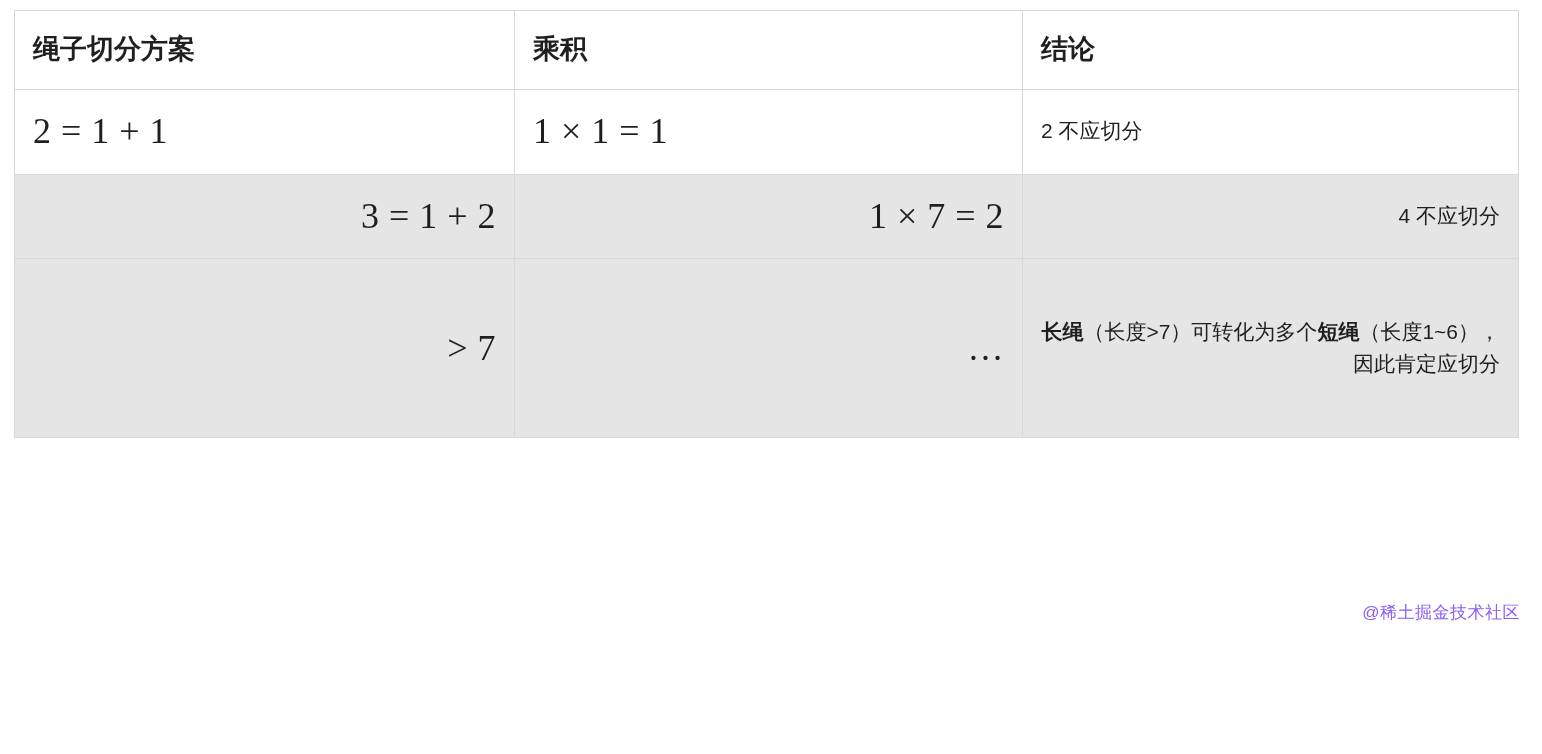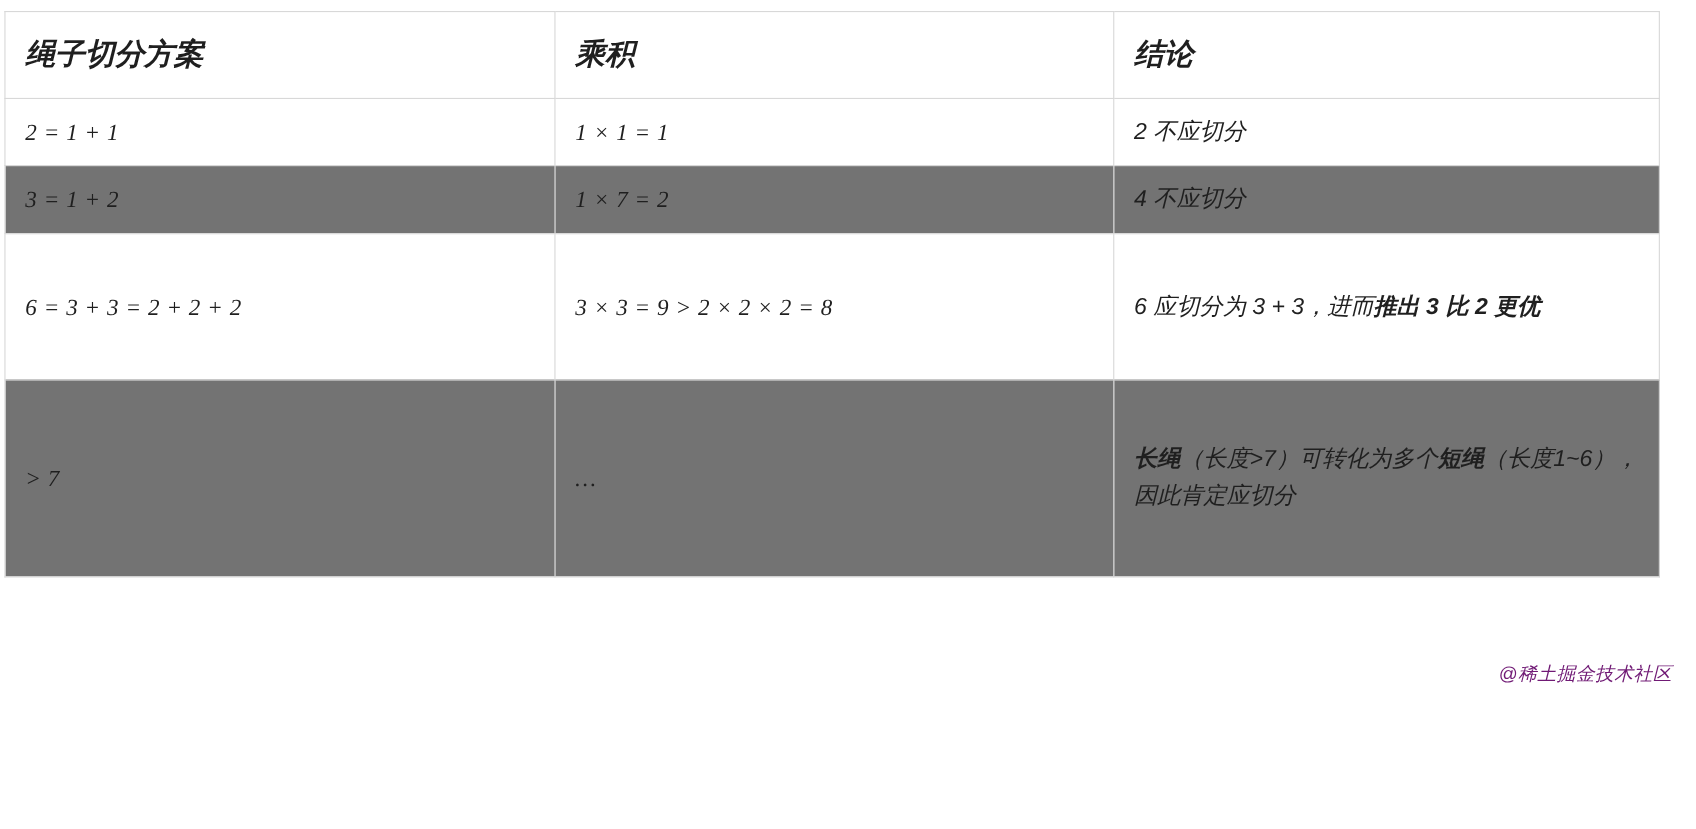--- a/index.html
+++ b/index.html
@@ -13,22 +13,21 @@
     font-family: "Liberation Sans", sans-serif;
     color: #1a1a1a;
     position: relative;
     overflow: hidden;
   }
   .page {
     position: relative;
     width: 1542px;
     height: 632px;
     box-sizing: border-box;
-    padding: 10px 18px 0 4px;
-    font-style: italic;
+    padding: 10px 18px 0 14px;
   }
   table.rope-table {
     border-collapse: collapse;
     width: 1504px;
     table-layout: fixed;
     border: 1px solid #d8d8d8;
     background: #fff;
   }
   table.rope-table col.c1 { width: 500px; }
   table.rope-table col.c2 { width: 508px; }
@@ -45,43 +44,44 @@
     color: #1f1f1f;
   }
   table.rope-table thead th {
     font-weight: bold;
     font-size: 27px;
     background: #ffffff;
     padding-top: 18px;
     padding-bottom: 18px;
   }
   table.rope-table tbody tr.alt td {
-    background: #737373;
+    background: #e5e5e5;
+    text-align: right;
   }
   table.rope-table tbody tr td.math {
     font-family: "Liberation Serif", serif;
-    font-size: 21px;
+    font-size: 36px;
     letter-spacing: 0.5px;
     white-space: nowrap;
     margin-left: 29px;
   }
   table.rope-table tbody tr td.concl {
     font-size: 21px;
   }
   td.concl b {
     font-weight: bold;
   }
   .row-tall td { height: 104px; }
   .row-xtall td { height: 150px; }
   .watermark {
     position: absolute;
     right: 22px;
     bottom: 8px;
     font-size: 17px;
-    color: #701a75;
+    color: #8b5cf6;
     font-family: "Liberation Sans", sans-serif;
     letter-spacing: 0.5px;
     margin-top: 32px;
   }
 </style>
 </head>
 <body>
 
 <div class="page">
   <table class="rope-table">
@@ -101,25 +101,20 @@
       <tr>
         <td class="math">2 = 1 + 1</td>
         <td class="math">1 × 1 = 1</td>
         <td class="concl">2 不应切分</td>
       </tr>
       <tr class="alt">
         <td class="math">3 = 1 + 2</td>
         <td class="math">1 × 7 = 2</td>
         <td class="concl">4 不应切分</td>
       </tr>
-      <tr class="row-tall">
-        <td class="math">6 = 3 + 3 = 2 + 2 + 2</td>
-        <td class="math">3 × 3 = 9 &gt; 2 × 2 × 2 = 8</td>
-        <td class="concl"><span>6 应切分为 3 + 3，进而</span><b>推出 3 比 2 更优</b></td>
-      </tr>
       <tr class="alt row-xtall">
         <td class="math">&gt; 7</td>
         <td class="math">…</td>
         <td class="concl"><b>长绳</b><span>（长度&gt;7）可转化为多个</span><b>短绳</b><span>（长度1~6），因此肯定应切分</span></td>
       </tr>
     </tbody>
   </table>
   <div class="watermark">@稀土掘金技术社区</div>
 </div>
 

